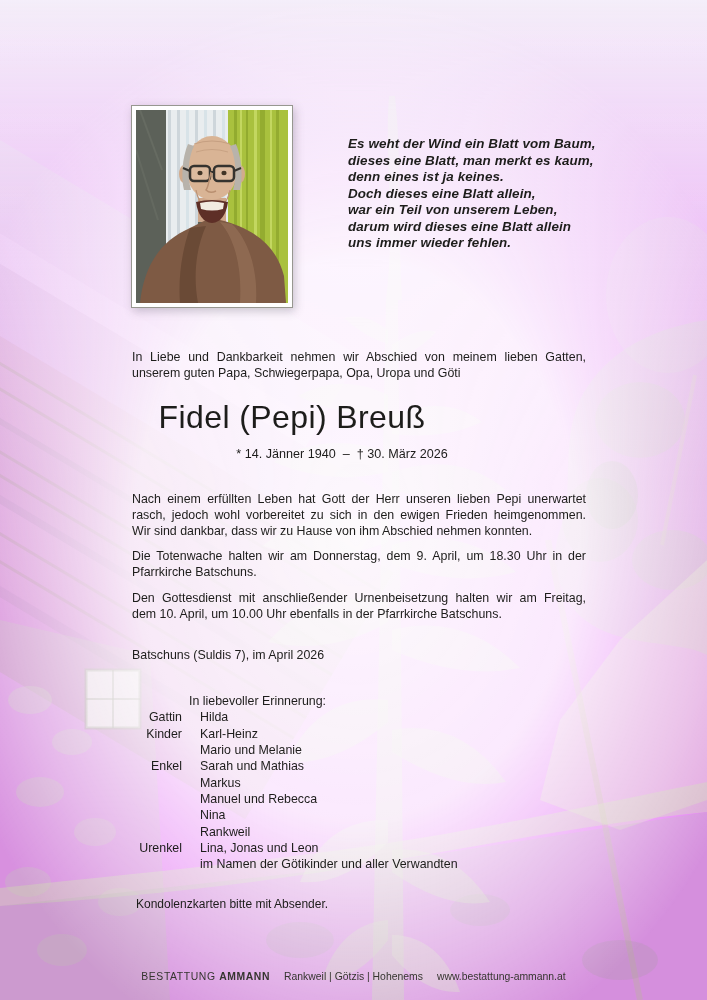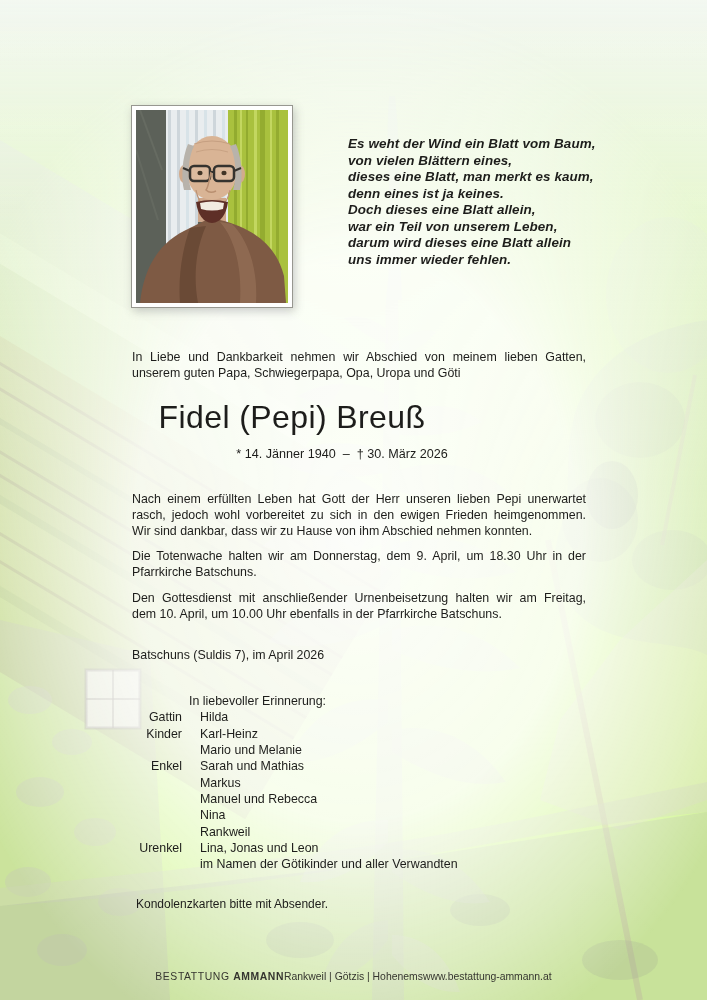--- a/index.html
+++ b/index.html
@@ -1,18 +1,18 @@
 <!DOCTYPE html>
 <html><head>
 <meta charset="utf-8">
 <style>
   html,body{margin:0;padding:0;background:#ffffff;}
   .page{
     position:relative;width:707px;height:1000px;overflow:hidden;
-    font-family:"Liberation Sans",sans-serif;color:#1d1d1b;background:#bef264;
+    font-family:"Liberation Sans",sans-serif;color:#1d1d1b;background:#d946ef;
   }
   
   .bg-svg{position:absolute;inset:0;z-index:0;}
   .wash{
     position:absolute;inset:0;z-index:1;pointer-events:none;
     background:
       radial-gradient(ellipse 430px 540px at 356px 540px,
         rgba(255,255,255,.94) 0%, rgba(255,255,255,.84) 52%,
         rgba(255,255,255,.38) 82%, rgba(255,255,255,.05) 100%),
       linear-gradient(180deg, rgba(245,247,249,.92) 0%, rgba(245,247,249,.55) 26%,
@@ -41,21 +41,21 @@
          font-size:12.6px;white-space:pre;}
   .place{left:132px;top:648px;font-size:12.4px;}
   
   .remember{left:130px;top:693px;font-size:12.4px;line-height:16.35px;}
   .rem-header{margin-left:59px;}
   .rem-grid{display:grid;grid-template-columns:52px auto;column-gap:18px;}
   .rem-label{text-align:right;}
   .note{left:136px;top:897px;font-size:12px;}
   
   .footer{left:0;top:971px;width:707px;display:flex;justify-content:center;
-          align-items:baseline;font-size:10.4px;color:#35352f;}
+          align-items:baseline;gap:14px;font-size:10.4px;color:#35352f;}
   .company{letter-spacing:.6px;}
   .company b{letter-spacing:.6px;}
 </style>
 </head>
 <body>
 
 <div class="page">
 
   <svg class="bg-svg" viewBox="0 0 707 1000" preserveAspectRatio="none" aria-hidden="true">
 
@@ -192,21 +192,20 @@
           <path d="M60,80 Q62,92 70,97" stroke="#bc9274" stroke-width="1.2" fill="none"></path>
           <path d="M94,80 Q92,92 84,97" stroke="#bc9274" stroke-width="1.2" fill="none"></path>
           <path d="M60,92 Q76,88 92,92 Q89,112 76,113 Q63,112 60,92 Z" fill="#5e2f27"></path>
           <path d="M64,93 Q76,90 88,93 L87,99 Q76,102 65,99 Z" fill="#f2ebe1"></path>
         </g>
       </svg>
     </div>
 
     <div class="abs poem">
       <div class="pline">Es weht der Wind ein Blatt vom Baum,</div>
-      <div class="pline">von vielen Blättern eines,</div>
       <div class="pline">dieses eine Blatt, man merkt es kaum,</div>
       <div class="pline">denn eines ist ja keines.</div>
       <div class="pline">Doch dieses eine Blatt allein,</div>
       <div class="pline">war ein Teil von unserem Leben,</div>
       <div class="pline">darum wird dieses eine Blatt allein</div>
       <div class="pline">uns immer wieder fehlen.</div>
     </div>
 
     <div class="abs col" style="top:349px">
       <div class="line jl">In Liebe und Dankbarkeit nehmen wir Abschied von meinem lieben Gatten,</div>

